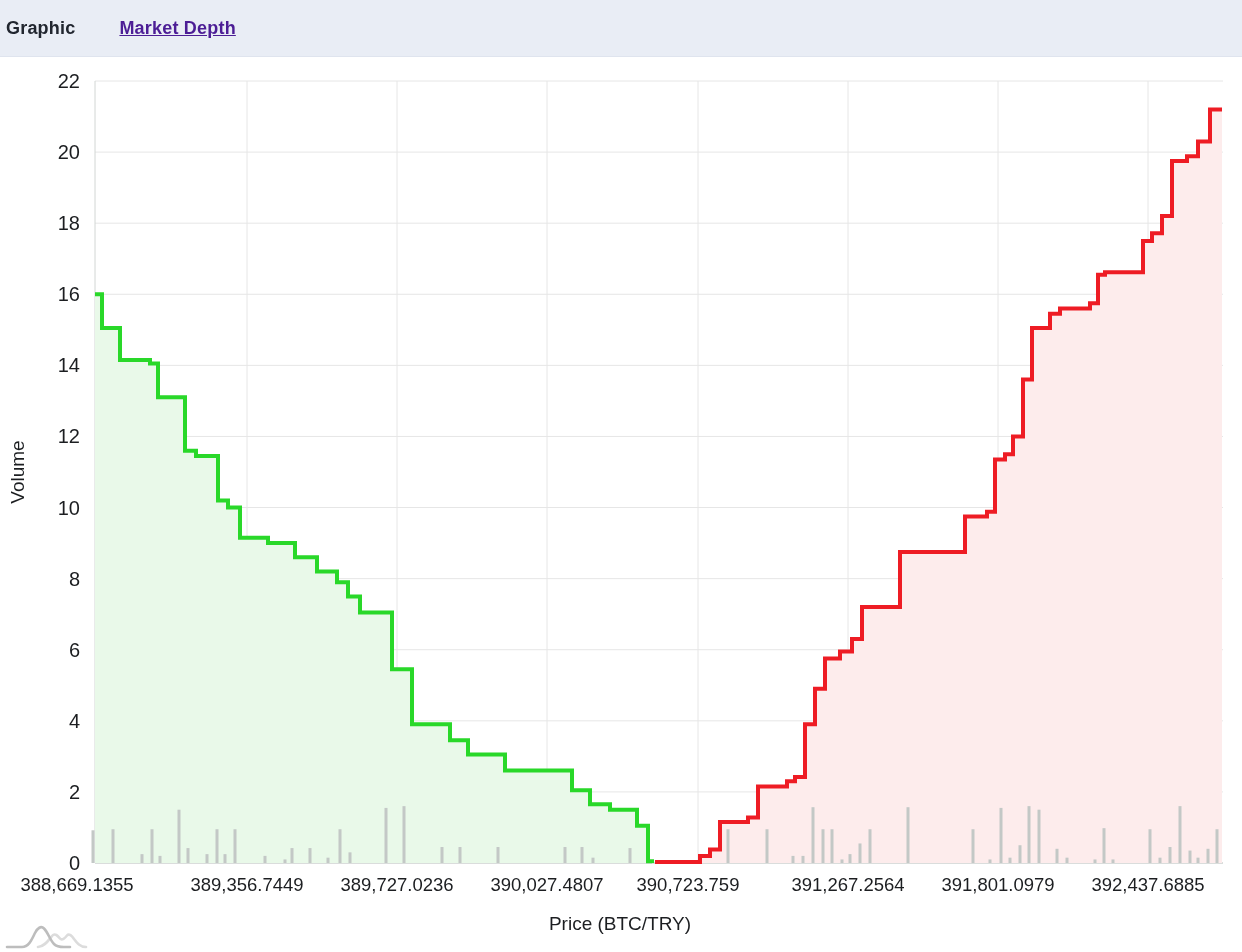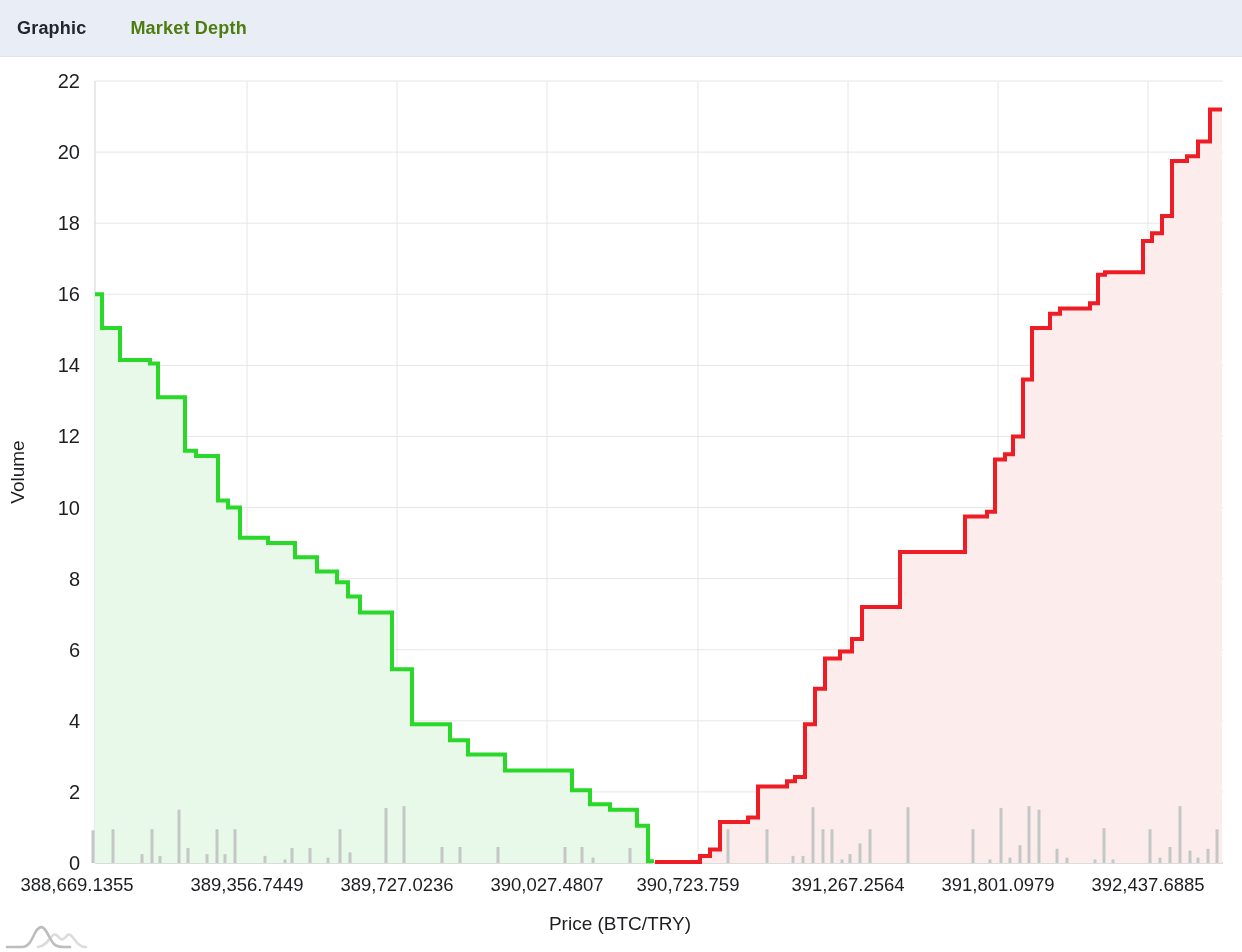--- a/index.html
+++ b/index.html
@@ -7,29 +7,29 @@
     width: 1242px; height: 952px;
     background: #ffffff;
     font-family: "Liberation Sans", sans-serif;
     overflow: hidden;
   }
   .tabbar {
     width: 100%; height: 57px;
     background: #e9edf5;
     border-bottom: 1px solid #dfe4ee;
     display: flex; align-items: center;
-    padding-left: 17px;
+    padding-left: 6px;
   }
   .tab {
     font-size: 18px;
     cursor: pointer;
     letter-spacing: 0.2px;
   }
   .tab-graphic { color: #21262f; font-weight: 600; margin-right: 44px; }
-  .tab-depth   { color: #4d7c0f; font-weight: 700; }
+  .tab-depth   { color: #4c1d95; font-weight: 700; text-decoration: underline; }
   .chart-wrap {
     position: relative;
     width: 1242px; height: 895px;
     background: #ffffff;
   }
   #depth-svg { position: absolute; left: 0; top: -57px; width: 1242px; height: 952px; }
   .watermark {
     position: absolute; left: 4px; top: 866px;
     width: 86px; height: 26px;
   }

